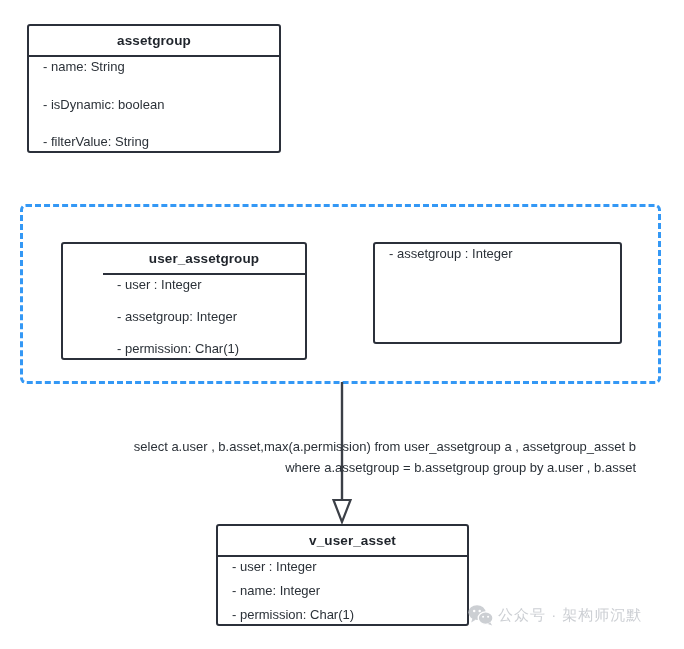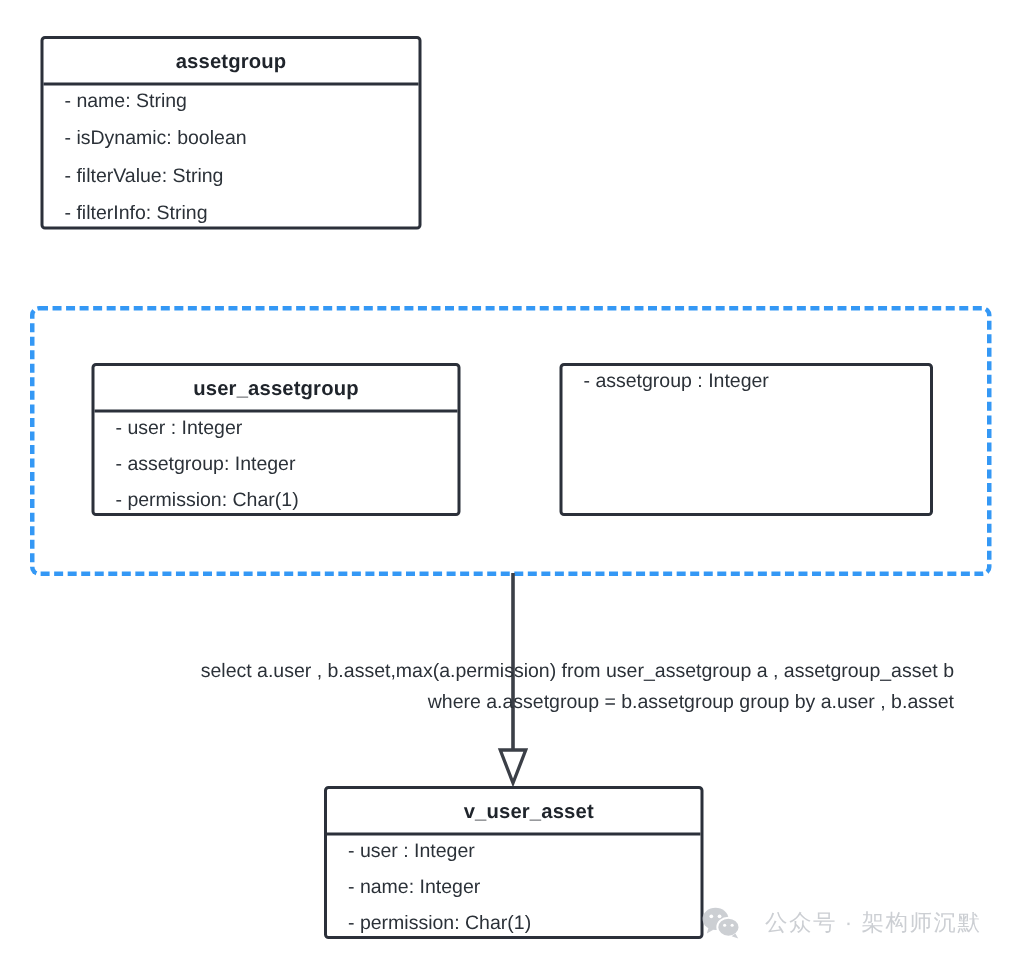--- a/index.html
+++ b/index.html
@@ -52,21 +52,21 @@
     font-size: 13px;
     line-height: 19px;
     color: #2b3138;
     white-space: pre;
   }
 
   
   #box-assetgroup       { left: 27px;  top: 24px;  width: 254px; height: 129px; }
   #box-assetgroup .uml-title { height: 31px; }
 
-  #box-user-assetgroup  { left: 61px;  top: 242px; width: 246px; height: 102px; }
+  #box-user-assetgroup  { left: 61px;  top: 242px; width: 246px; height: 118px; padding-left: 40px; }
   #box-user-assetgroup .uml-title { height: 31px; }
 
   #box-assetgroup-asset { left: 373px; top: 242px; width: 249px; height: 102px; }
   #box-assetgroup-asset .uml-title { height: 31px; }
 
   #box-v-user-asset     { left: 216px; top: 524px; width: 253px; height: 102px; }
   #box-v-user-asset .uml-title { height: 31px; padding-left: 20px; }
 
   
   #dashed-group {
@@ -104,21 +104,21 @@
     white-space: pre-line;
   }
 
   
   #watermark {
     position: absolute;
     left: 468px;
     top: 604px;
     display: flex;
     align-items: center;
-    gap: 16px;
+    gap: 4px;
     opacity: 0.92;
   }
   #watermark .wm-text {
     font-size: 15px;
     color: #c8cbd0;
     letter-spacing: 1px;
     white-space: pre;
   }
   #watermark .wm-icon { display: block; }
 </style>
@@ -126,21 +126,20 @@
 <body>
 
 <div id="dashed-group"></div>
 
 <div class="uml-box" id="box-assetgroup">
   <div class="uml-title">assetgroup</div>
   <div class="uml-body">
     <div class="uml-attr">- name: String</div>
     <div class="uml-attr">- isDynamic: boolean</div>
     <div class="uml-attr">- filterValue: String</div>
-    <div class="uml-attr">- filterInfo: String</div>
   </div>
 </div>
 
 <div class="uml-box" id="box-user-assetgroup">
   <div class="uml-title">user_assetgroup</div>
   <div class="uml-body">
     <div class="uml-attr">- user : Integer</div>
     <div class="uml-attr">- assetgroup: Integer</div>
     <div class="uml-attr">- permission: Char(1)</div>
   </div>

